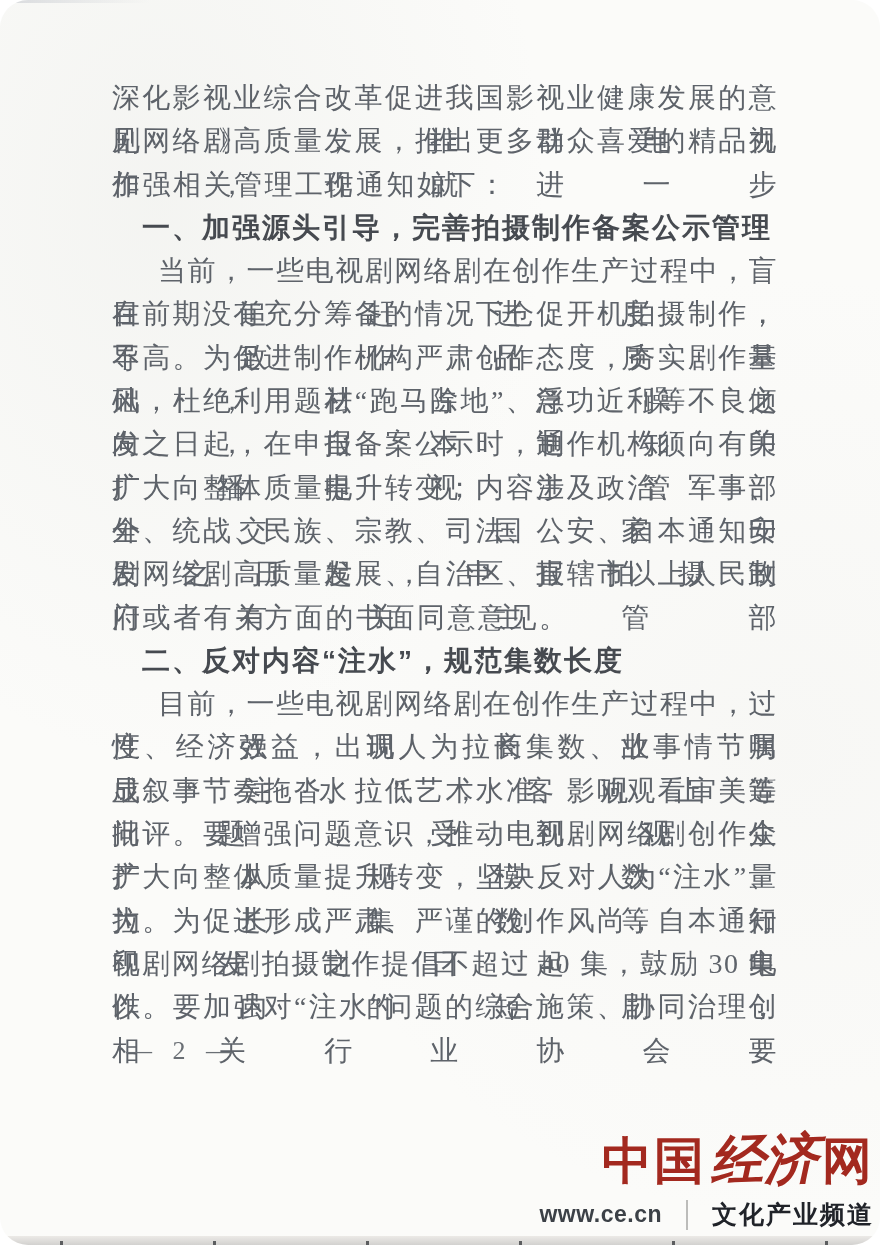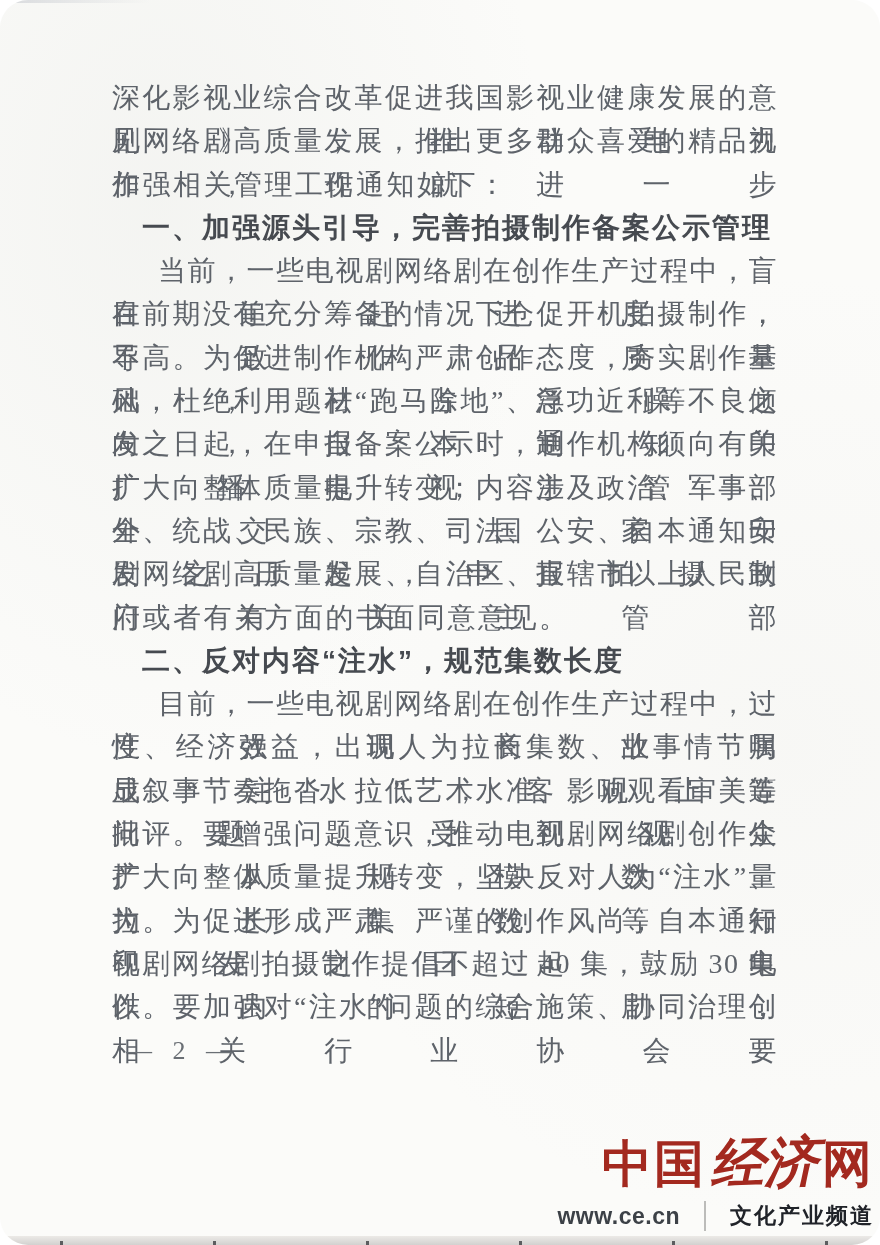--- a/index.html
+++ b/index.html
@@ -89,21 +89,21 @@
     font-weight:bold;
     font-size:23px;color:#3c4147;
     letter-spacing:.5px;
   }
   .logo-divider{
     width:2px;height:30px;background:#bcbcba;
   }
   .logo-channel{
     font-family:"Liberation Serif", serif;
     font-weight:bold;
-    font-size:22px;color:#202329;
+    font-size:25px;color:#202329;
     letter-spacing:2px;
   }
   .scan-edge{
     position:absolute;left:0;right:0;bottom:0;height:9px;
     background:linear-gradient(#eceae7,#d2d1cf);
   }
   .scan-ticks{
     position:absolute;left:0;right:0;bottom:0;height:4px;
     background:repeating-linear-gradient(to right,
       rgba(70,72,75,0) 0px, rgba(70,72,75,0) 60px,

